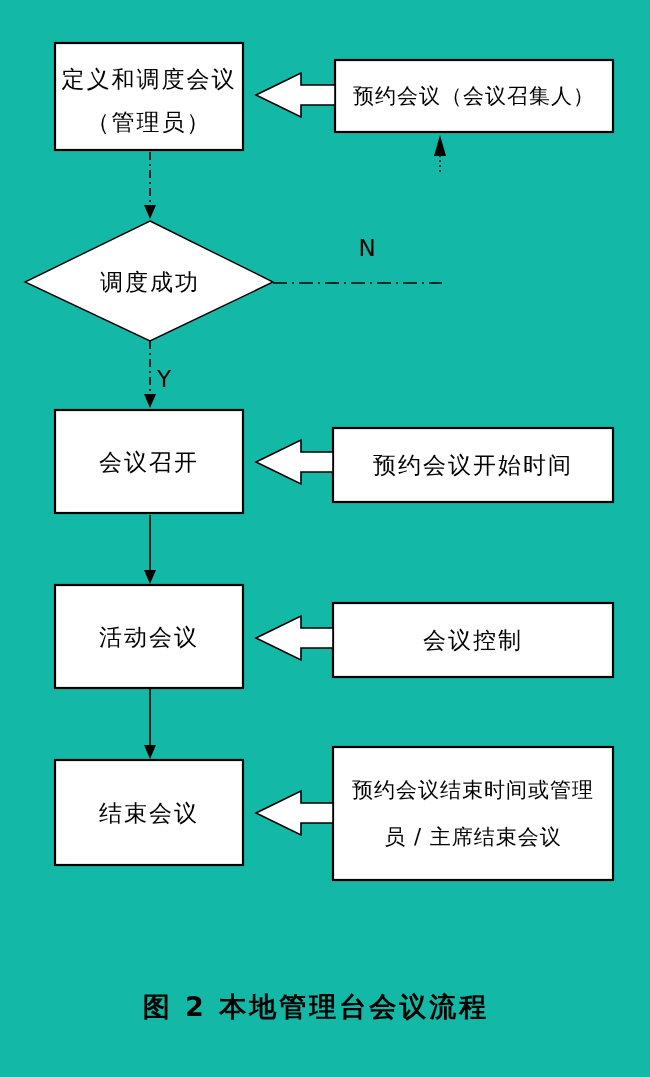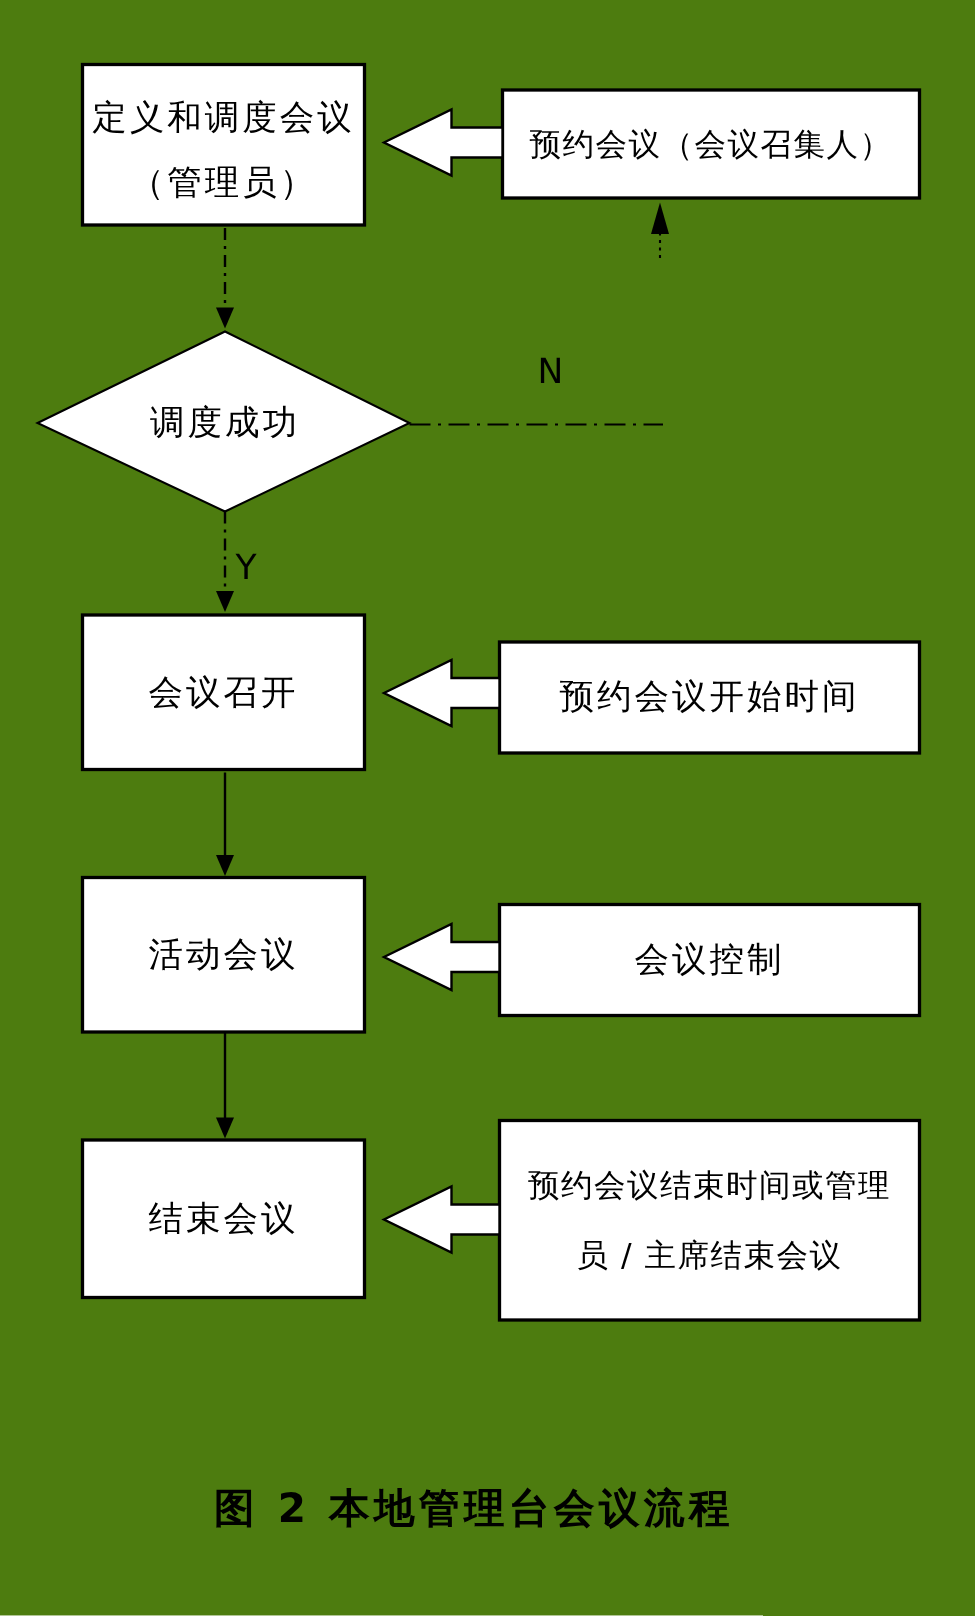--- a/index.html
+++ b/index.html
@@ -4,21 +4,21 @@
 <style>
   html, body {
     margin: 0;
     padding: 0;
     background: #ffffff;
   }
   .page {
     position: relative;
     width: 650px;
     height: 1077px;
-    background: #4d7c0f;
+    background: #14b8a6;
     overflow: hidden;
   }
   svg {
     display: block;
   }
   text {
     font-family: "DejaVu Sans", sans-serif;
     fill: #000000;
   }
   .node-label {

